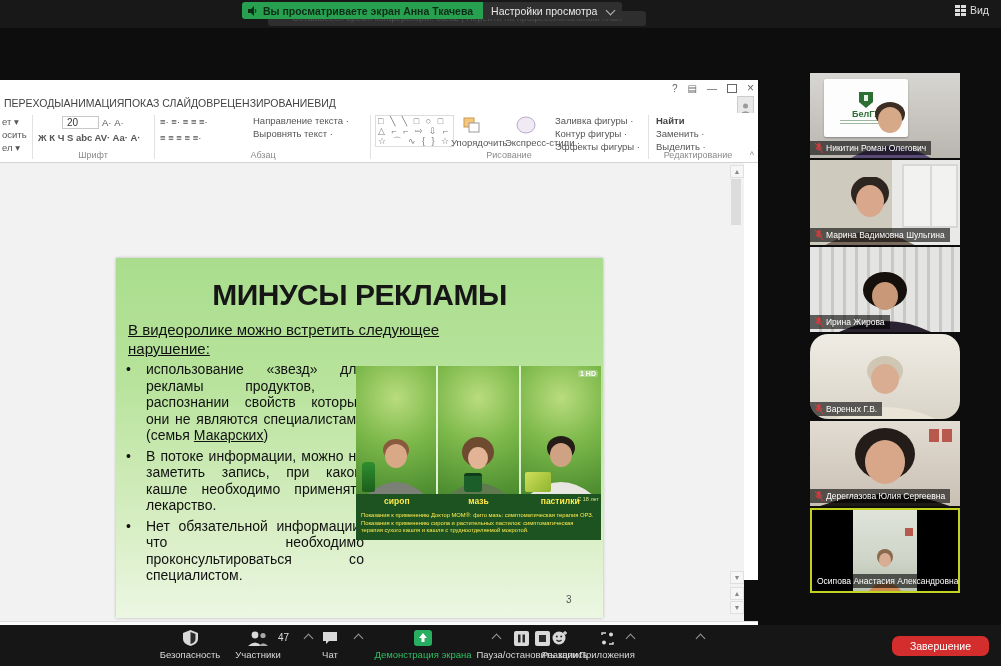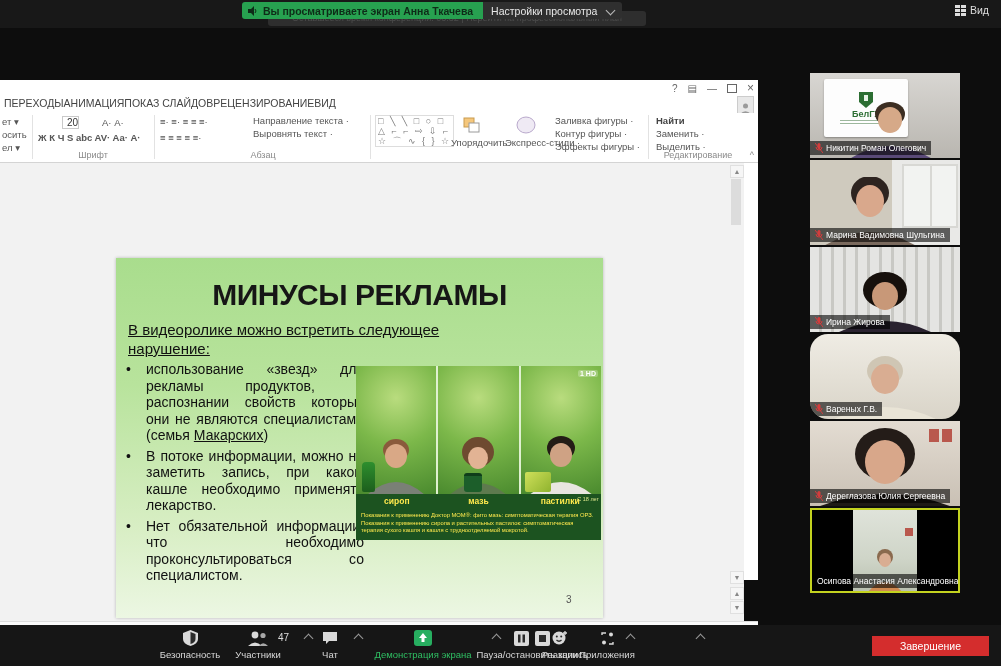--- a/index.html
+++ b/index.html
@@ -21,21 +21,21 @@
   #ppt-title{left:0;top:0;width:758px;height:15px;text-align:center;font-size:10.5px;color:#5c5c5c;line-height:15px;}
   #ppt-controls{right:4px;top:1px;display:flex;gap:10px;color:#666;font-size:10px;align-items:center;}
   .wc-restore{width:8px;height:7px;border:1px solid #666;display:inline-block;}
   #ppt-tabs{left:4px;top:17px;display:flex;font-size:10.5px;color:#444;}
   #ppt-avatar{right:4px;top:16px;width:15px;height:17px;background:#e8e8e8;border:1px solid #ccc;
               display:flex;align-items:flex-end;justify-content:center;}
   #ribbon{left:0;top:33px;width:758px;height:49px;border-bottom:1px solid #d4d4d4;background:#fff;font-size:10px;color:#555;}
   .rgroup{position:absolute;top:0;height:48px;}
   .rdiv{position:absolute;top:2px;height:44px;width:1px;background:#e2e2e2;}
   .rlabel{position:absolute;bottom:1px;width:100%;text-align:center;font-size:9px;color:#8a8a8a;}
-  .sizebox{border:1px solid #c9c9c9;padding:0 0 0 4px;font-size:10px;color:#333;}
+  .sizebox{border:1px solid #c9c9c9;padding:0 20px 0 4px;font-size:10px;color:#333;}
   .rstack{position:absolute;font-size:9.5px;color:#555;white-space:nowrap;}
   .shapesbox{position:absolute;border:1px solid #ddd;padding:0 2px;font-size:9px;color:#777;line-height:10px;letter-spacing:2px;}
   
   #canvas{left:0;top:83px;width:744px;height:458px;background:#f2f2f2;}
   #slide{left:116px;top:95px;width:487px;height:360px;
          background:linear-gradient(180deg,#a9dd8d 0%,#b8e39c 35%,#d8eec4 75%,#ecf7e3 100%);
          box-shadow:0 0 3px rgba(0,0,0,.25);}
   #slide-title{left:0;top:20px;width:100%;text-align:center;font-size:30px;font-weight:bold;color:#161616;letter-spacing:-.5px;}
   #slide-sub{left:12px;top:63px;width:320px;font-size:15px;color:#111;text-decoration:underline;line-height:1.25;}
   #bullets{left:10px;top:103px;width:238px;font-size:14px;color:#111;line-height:1.18;}
@@ -87,21 +87,21 @@
   .win{position:absolute;right:2px;top:4px;width:52px;height:60px;background:#f2f3f1;border:2px solid #d8d8d4;}
   .win .bar{position:absolute;left:50%;top:0;width:2px;height:100%;background:#d8d8d4;}
   .pics{position:absolute;right:8px;top:8px;display:flex;gap:3px;}
   .pics i{width:10px;height:13px;background:#b9584d;display:inline-block;}
   
   #toolbar{left:0;top:625px;width:1001px;height:41px;background:#161616;}
   .titem{position:absolute;top:4px;text-align:center;color:#d9d9d9;font-size:9.5px;}
   .titem .ic{height:18px;display:flex;align-items:center;justify-content:center;margin-bottom:2px;}
   .titem.green{color:#2fbf63;}
   .tcaret{position:absolute;top:10px;width:6px;height:6px;border-left:1.5px solid #999;border-bottom:1.5px solid #999;transform:rotate(135deg);}
-  #endbtn{right:12px;top:11px;background:#d42d2d;color:#fff;font-size:10.5px;padding:4px 28px;border-radius:0;}
+  #endbtn{right:12px;top:11px;background:#d42d2d;color:#fff;font-size:10.5px;padding:4px 18px;border-radius:7px;}
   #pcount{position:absolute;top:3px;font-size:10px;color:#ddd;}
 </style>
 </head>
 <body>
 
 <div class="abs" id="topstrip"></div>
 <div class="abs" id="timenote">Оставшееся время конференции: 03:32 | Перейти на профессиональный план</div>
 <div class="abs" id="banner">
   <div class="green">
     <svg width="10" height="10" viewBox="0 0 10 10">
@@ -185,20 +185,21 @@
           <rect x="8" y="6" width="10" height="9" fill="#fff" stroke="#9a9a9a"></rect>
         </svg>
       <span class="rstack" style="left:78px;top:24px;">Упорядочить</span>
       <svg class="abs" style="left:142px;top:2px;" width="22" height="20" viewBox="0 0 22 20">
           <ellipse cx="11" cy="10" rx="9" ry="8" fill="#efeaf4" stroke="#b9a9cc"></ellipse>
         </svg>
       <span class="rstack" style="left:132px;top:24px;">Экспресс-стили ·</span>
       <span class="rstack" style="left:182px;top:2px;">Заливка фигуры ·</span>
       <span class="rstack" style="left:182px;top:15px;">Контур фигуры ·</span>
       <span class="rstack" style="left:182px;top:28px;">Эффекты фигуры ·</span>
+      <div class="rlabel">Рисование</div>
     </div>
     <div class="rdiv" style="left:648px;"></div>
 
     <div class="rgroup" style="left:652px;width:92px;">
       <span class="rstack" style="left:4px;top:2px;font-weight:bold;color:#444;">Найти</span>
       <span class="rstack" style="left:4px;top:15px;">Заменить ·</span>
       <span class="rstack" style="left:4px;top:28px;">Выделить ·</span>
       <div class="rlabel">Редактирование</div>
     </div>
     <span class="abs" style="right:4px;bottom:2px;color:#888;font-size:9px;">^</span>

